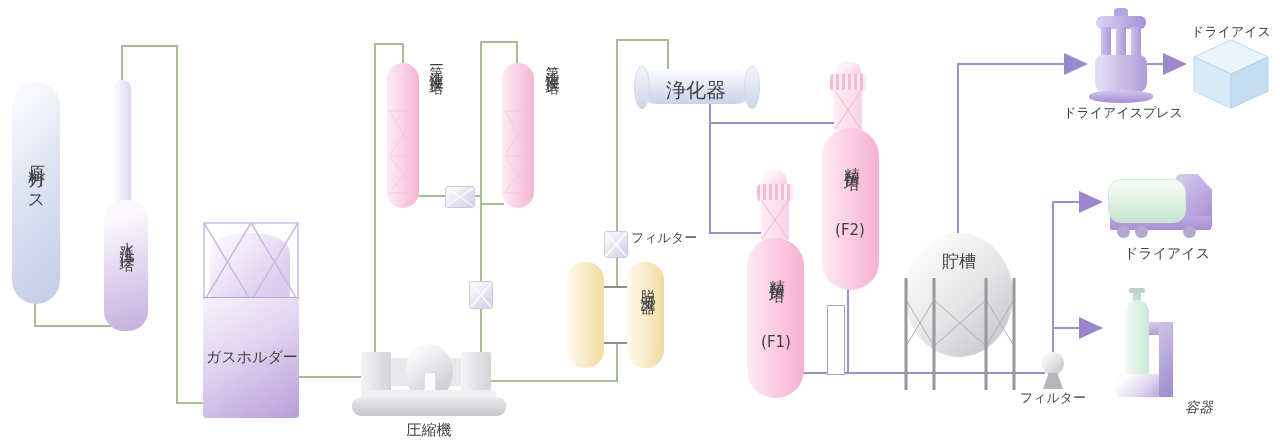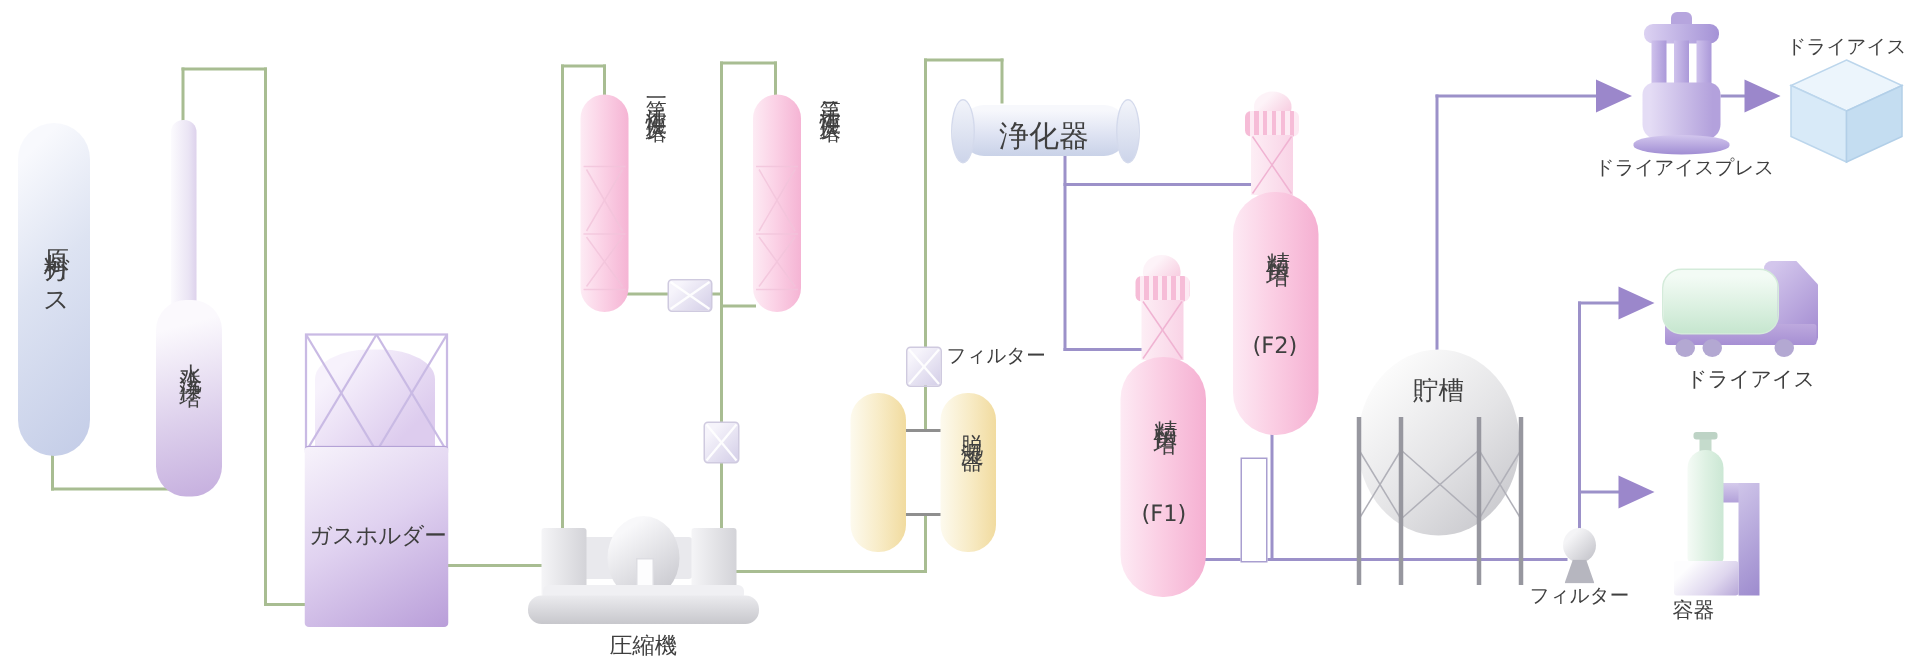--- a/index.html
+++ b/index.html
@@ -288,15 +288,15 @@
   <div class="wheel" style="left:1183px;"></div>
   <div class="lbl" style="left:1117px;top:245px;width:100px;font-size:14px;">ドライアイス</div>
 
   <div class="arrow" style="left:1079px;top:317px;"></div>
   <div class="abs" style="left:1133px;top:292px;width:8px;height:10px;background:#c5dbcc;"></div>
   <div class="abs" style="left:1129px;top:288px;width:16px;height:5px;border-radius:2px;background:#bdd3c5;"></div>
   <div class="cont-frame-h"></div>
   <div class="cont-frame-v"></div>
   <div class="cyl-green"></div>
   <div class="cont-base"></div>
-  <div class="lbl" style="left:1101px;top:399px;width:56px;font-size:14px;">容器</div>
+  <div class="lbl" style="left:1171px;top:399px;width:56px;font-size:14px;font-style:italic;">容器</div>
 
 </div>
 
 </body></html>

